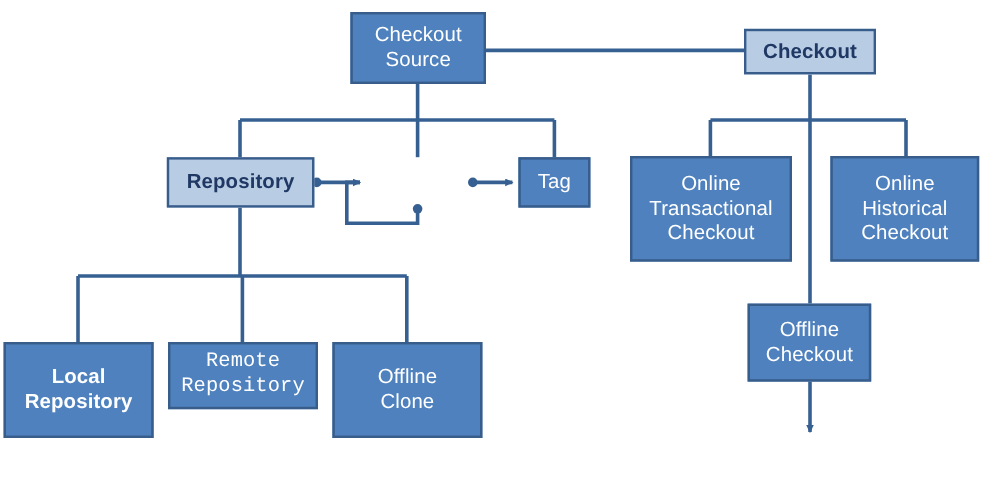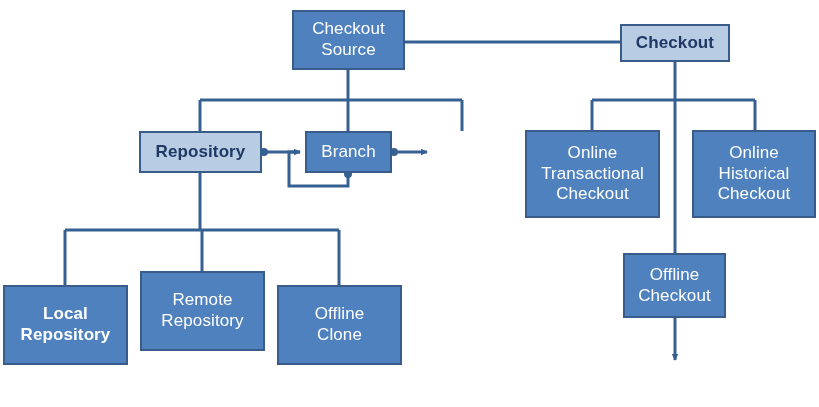--- a/index.html
+++ b/index.html
@@ -101,43 +101,43 @@
   </div>
 
   <div class="node accent" style="left:620px; top:24px; width:110px; height:38px;">
     <span class="node-label">Checkout</span>
   </div>
 
   <div class="node accent" style="left:139px; top:131px; width:123px; height:42px;">
     <span class="node-label">Repository</span>
   </div>
 
-  <div class="node" style="left:305px; top:131px; width:87px; height:42px;">
-    <span class="node-label">Branch</span>
+
+  <div class="node" style="left:432px; top:131px; width:60px; height:42px;">
+    <span class="node-label">Tag</span>
   </div>
-
 
   <div class="node" style="left:525px; top:130px; width:135px; height:88px;">
     <span class="node-label">Online
 Transactional
 Checkout</span>
   </div>
 
   <div class="node" style="left:692px; top:130px; width:124px; height:88px;">
     <span class="node-label">Online
 Historical
 Checkout</span>
   </div>
 
   <div class="node" style="left:3px; top:285px; width:125px; height:80px;font-weight:bold;">
     <span class="node-label">Local
 Repository</span>
   </div>
 
-  <div class="node" style="left:140px; top:271px; width:125px; height:80px;">
+  <div class="node" style="left:140px; top:285px; width:125px; height:56px;font-family:Liberation Mono, monospace;">
     <span class="node-label">Remote
 Repository</span>
   </div>
 
   <div class="node" style="left:277px; top:285px; width:125px; height:80px;">
     <span class="node-label">Offline
 Clone</span>
   </div>
 
   <div class="node" style="left:623px; top:253px; width:103px; height:65px;">

